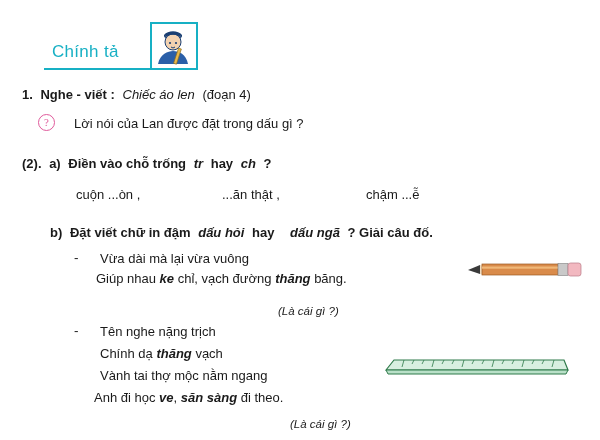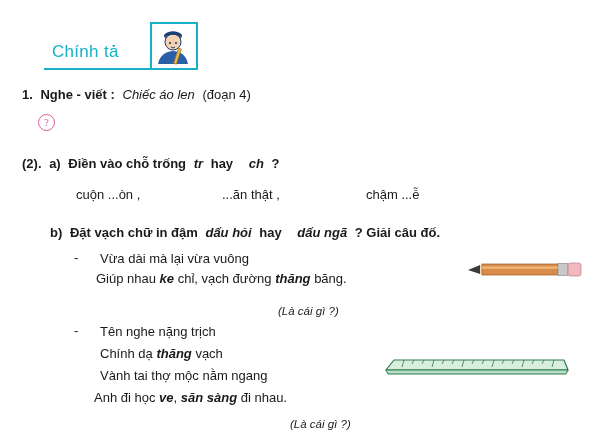--- a/index.html
+++ b/index.html
@@ -141,38 +141,39 @@
   </div>
 
   <div class="line" style="left:22px; top:86px;">
     <span class="b">1.</span>
     <span class="b" style="margin-left: 4px;">Nghe - viết :</span>
     <span class="i" style="margin-left: 4px;">Chiếc áo len</span>
     <span style="margin-left: 4px;">(đoạn 4)</span>
   </div>
 
   <div class="q-bullet">?</div>
+  <div class="line" style="left:74px; top:115px;">Lời nói của Lan được đặt trong dấu gì ?</div>
 
   <div class="line" style="left:22px; top:155px;">
     <span class="b">(2).</span>
     <span class="b" style="margin-left: 4px;">a)</span>
     <span class="b" style="margin-left: 4px;">Điền vào chỗ trống</span>
     <span class="bi" style="margin-left: 4px;">tr</span>
     <span class="b" style="margin-left: 4px;">hay</span>
-    <span class="bi" style="margin-left: 12px; text-align: right;">ch</span>
+    <span class="bi" style="margin-left: 4px; text-align: right;">ch</span>
     <span class="b" style="margin-left: 4px;">?</span>
   </div>
 
   <div class="line" style="left:76px; top:186px;">cuộn ...òn  ,</div>
   <div class="line" style="left:222px; top:186px;">...ăn thật  ,</div>
   <div class="line" style="left:366px; top:186px;">chậm ...ễ</div>
 
   <div class="line" style="left:50px; top:224px;">
     <span class="b">b)</span>
-    <span class="b" style="margin-left: 4px;">Đặt vạch chữ in đậm</span>
+    <span class="b" style="margin-left: 4px;">Đặt viết chữ in đậm</span>
     <span class="bi" style="margin-left: 4px;">dấu hỏi</span>
     <span class="b" style="margin-left: 4px;">hay</span>
     <span class="bi" style="margin-left: 12px;">dấu ngã</span>
     <span class="b" style="margin-left: 4px;">? Giải câu đố.</span>
   </div>
 
   <div class="dash" style="left:74px; top:250px;">-</div>
   <div class="line" style="left:100px; top:250px;">
     <span>Vừa dài mà lại vừa vuông</span>
   </div>
@@ -196,21 +197,21 @@
   <div class="line" style="left:100px; top:323px;">
     <span>Tên nghe nặng trịch</span>
   </div>
   <div class="line" style="left:100px; top:345px;">
     <span>Chính dạ </span><span class="bi">thăng</span><span> vạch</span>
   </div>
   <div class="line" style="left:100px; top:367px;">
     <span>Vành tai thợ mộc nằm ngang</span>
   </div>
   <div class="line" style="left:94px; top:389px;">
-    <span>Anh đi học </span><span class="bi">ve</span><span>, </span><span class="bi">săn sàng</span><span> đi nhau.</span>
+    <span>Anh đi học </span><span class="bi">ve</span><span>, </span><span class="bi">săn sàng</span><span> đi theo.</span>
   </div>
   <div class="hint" style="left:290px; top:418px;">(Là cái gì ?)</div>
 
   <div class="ruler">
     <svg width="186" height="30" viewBox="0 0 186 30">
       <polygon points="2,18 10,8 180,8 184,18 8,18" fill="#d8efe0" stroke="#2f7a4a" stroke-width="1.2"></polygon>
       <polygon points="2,18 184,18 182,22 4,22" fill="#b9e0c8" stroke="#2f7a4a" stroke-width="1"></polygon>
       <g stroke="#2f7a4a" stroke-width="0.8">
         <line x1="20" y1="8" x2="18" y2="15"></line>
         <line x1="30" y1="8" x2="28" y2="12"></line>

